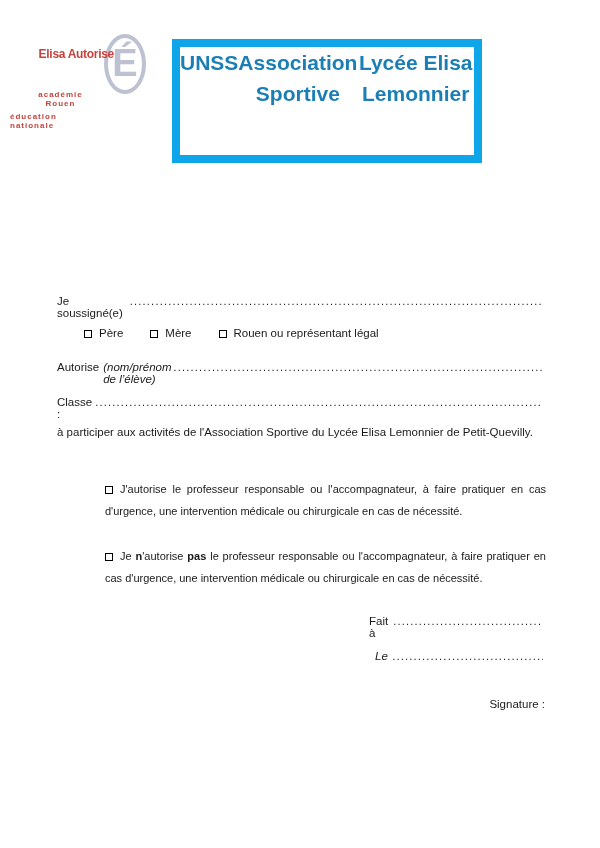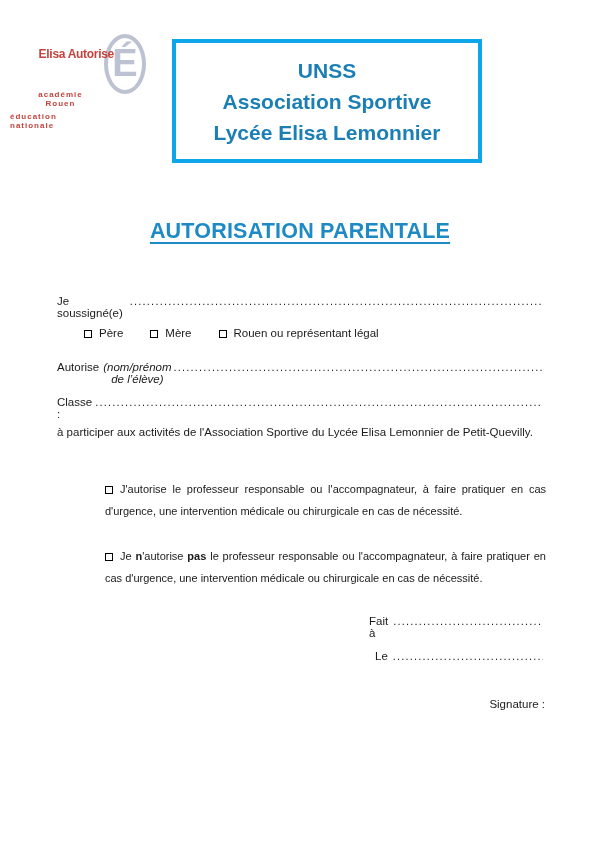--- a/index.html
+++ b/index.html
@@ -37,22 +37,22 @@
   }
   .logo-ministry {
     position:absolute; left:10px; top:112px; width:101px;
     text-align:left; color:#c5433e; font-weight:bold;
     font-size:8px; line-height:9px; letter-spacing:1px;
   }
 
   
   .header-box {
     position:absolute; left:172px; top:39px; width:310px; height:124px;
-    border:4px solid #0ea5e9; background:#ffffff;
-    display:flex; flex-direction:column; justify-content:center;
+    border:8px solid #0ea5e9; background:#ffffff;
+    display:flex; flex-direction:row; justify-content:center;
     text-align:center;
   }
   .header-box div {
     color:#1b7fb5; font-weight:bold; font-size:21px; line-height:31px;
   }
 
   
   .doc-title {
     position:absolute; left:0; top:219px; width:600px;
     text-align:center;
@@ -77,39 +77,39 @@
     display:inline-block; width:8px; height:8px;
     border:1.7px solid #000; margin-right:7px;
     vertical-align:-0.5px;
   }
   .cb-lg {
     display:inline-block; width:8px; height:8px;
     border:1.8px solid #000; margin-right:7px;
     vertical-align:-0.5px;
   }
 
-  .row-autorise { left:57px; top:361px; right:57px;text-align:center; }
+  .row-autorise { left:57px; top:361px; right:57px; }
   .row-autorise .hint { font-style:italic; margin-left:4px; }
   .row-autorise .dots { margin-left:2px; }
 
   .row-classe { left:57px; top:396px; right:57px; }
   .row-classe .dots { margin-left:3px; }
 
   .row-participate { left:57px; top:426px; right:40px; display:block; }
 
   .para {
     position:absolute; left:105px; width:441px;
     font-size:11px; line-height:21.5px; text-align:justify;
   }
   .para-consent { top:479px; }
   .para-refuse  { top:546px; }
 
   .row-faita { left:369px; top:615px; right:58px; }
   .row-faita .dots { margin-left:5px; }
-  .row-le    { left:375px; top:650px; right:57px; }
+  .row-le    { left:375px; top:650px; right:57px;font-style:italic; }
   .row-le .dots { margin-left:5px; }
 
   .signature {
     position:absolute; top:698px; right:55px;
     font-size:11.5px;
   }
 </style>
 </head>
 <body>
 
@@ -131,21 +131,20 @@
       <div>nationale</div>
     </div>
   </div>
 
   <div class="header-box">
     <div>UNSS</div>
     <div>Association Sportive</div>
     <div>Lycée Elisa Lemonnier</div>
   </div>
 
-  <div class="doc-title">AUTORISATION PARENTALE</div>
 
   <div class="row row-soussigne">
     <span>Je soussigné(e)</span>
     <span class="dots">......................................................................................................................................................................................................</span>
   </div>
 
   <div class="row row-check">
     <span class="cb-item">
       <span class="cb"></span><span>Père</span>
     </span>

